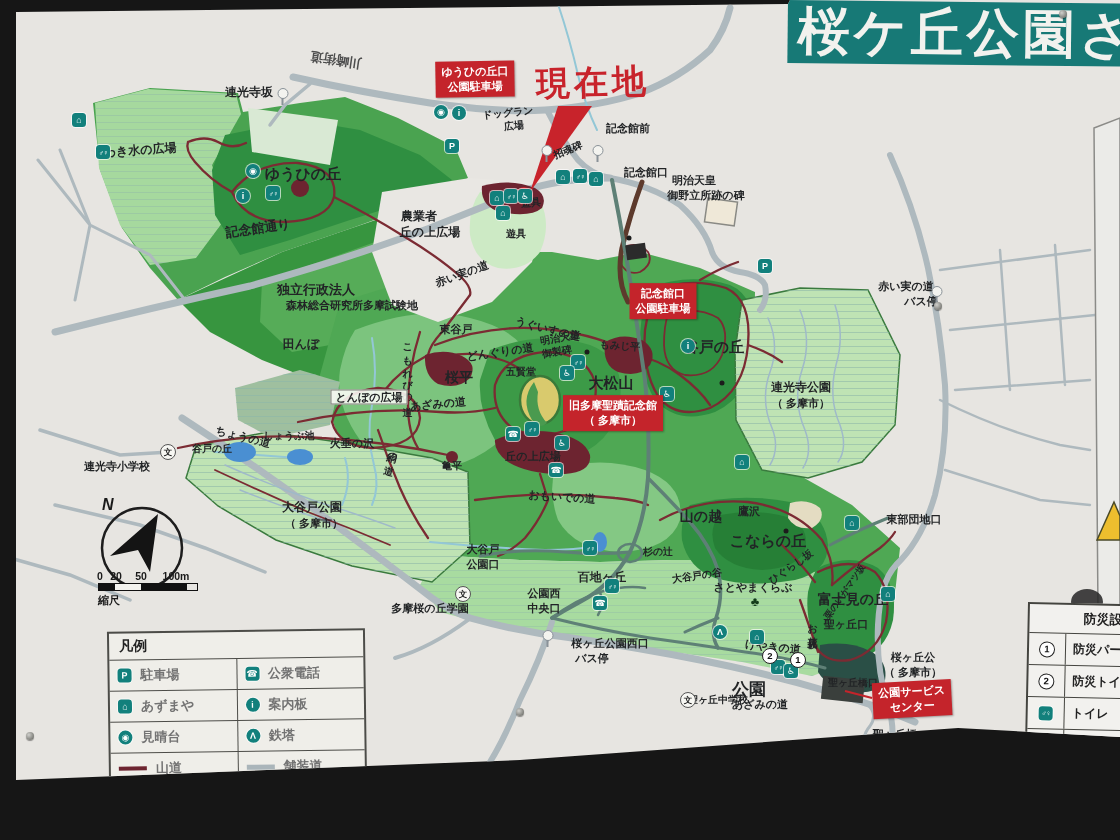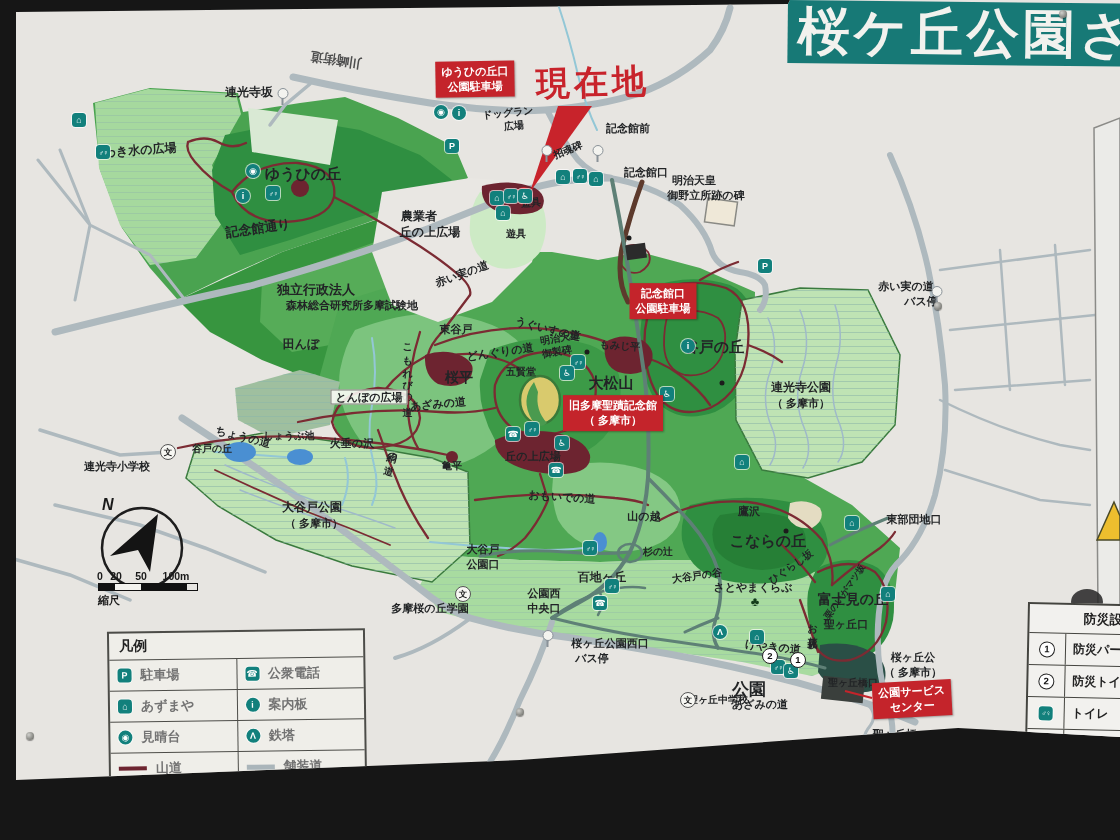--- a/index.html
+++ b/index.html
@@ -267,21 +267,21 @@
         <div class="lbl" style="left: 289px; top: 436px; font-size: 10px;">しょうぶ池</div>
         <div class="lbl" style="left: 352px; top: 443px; font-size: 11px;">火垂の沢</div>
         <div class="lbl vert" style="left: 393px; top: 452px; font-size: 10px; --r: 14deg;">絹の道</div>
         <div class="lbl" style="left: 243px; top: 437px; font-size: 11px; --r: 14deg;">ちょうの道</div>
         <div class="lbl" style="left: 452px; top: 466px; font-size: 10px;">亀平</div>
         <div class="lbl" style="left: 533px; top: 456px; font-size: 11px;">丘の上広場</div>
         <div class="lbl" style="left: 117px; top: 466px; font-size: 11px;">連光寺小学校</div>
         <div class="lbl" style="left: 312px; top: 507px; font-size: 12px;">大谷戸公園</div>
         <div class="lbl" style="left: 314px; top: 523px; font-size: 11px;">（ 多摩市）</div>
         <div class="lbl" style="left: 562px; top: 497px; font-size: 11px; --r: 4deg;">おもいでの道</div>
-        <div class="lbl" style="left: 644px; top: 516px; font-size: 11px;">山の越</div>
+        <div class="lbl" style="left: 701px; top: 516px; font-size: 14px;">山の越</div>
         <div class="lbl" style="left: 749px; top: 511px; font-size: 11px;">鷹沢</div>
         <div class="lbl" style="left: 768px; top: 540px; font-size: 15px;">こならの丘</div>
         <div class="lbl" style="left: 914px; top: 519px; font-size: 11px;">東部団地口</div>
         <div class="lbl" style="left: 483px; top: 549px; font-size: 11px;">大谷戸</div>
         <div class="lbl" style="left: 483px; top: 564px; font-size: 11px;">公園口</div>
         <div class="lbl" style="left: 658px; top: 552px; font-size: 10px;">杉の辻</div>
         <div class="lbl" style="left: 697px; top: 576px; font-size: 10px; --r: -8deg;">大谷戸の谷</div>
         <div class="lbl" style="left: 753px; top: 587px; font-size: 11px;">さとやまくらぶ</div>
         <div class="lbl" style="left: 602px; top: 577px; font-size: 12px;">百地ヶ丘</div>
         <div class="lbl" style="left: 430px; top: 608px; font-size: 11px;">多摩桜の丘学園</div>

